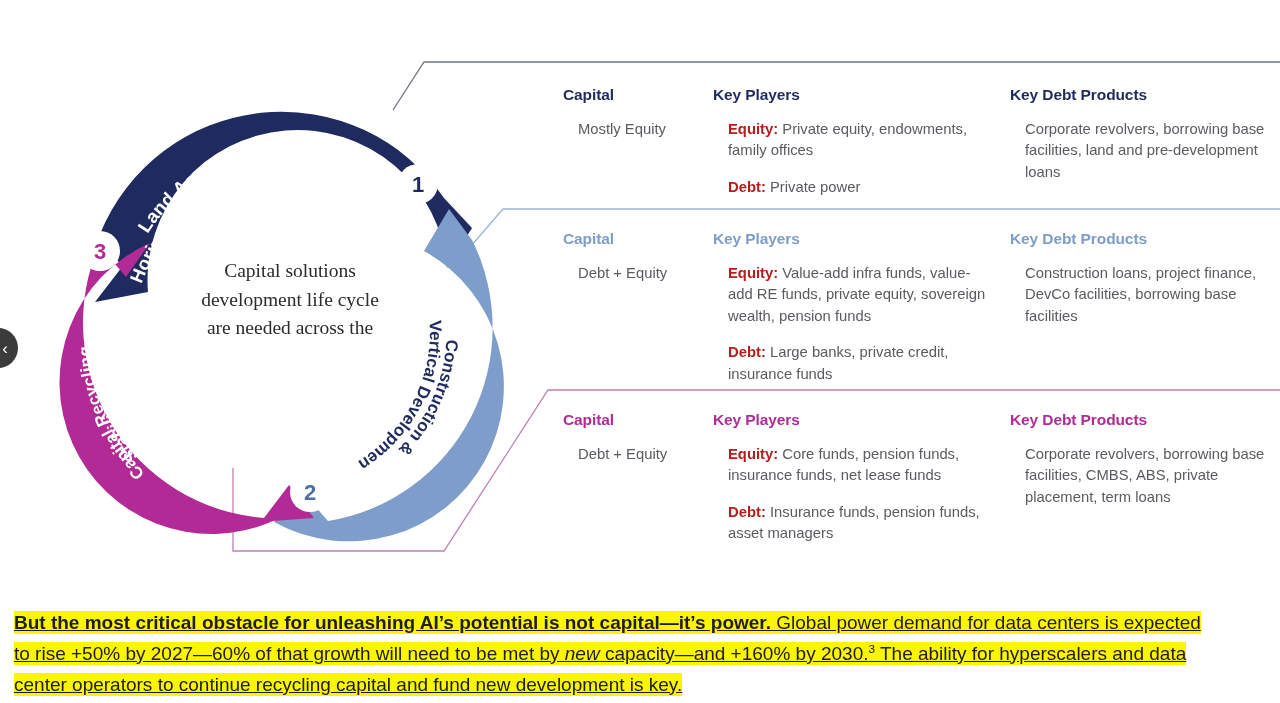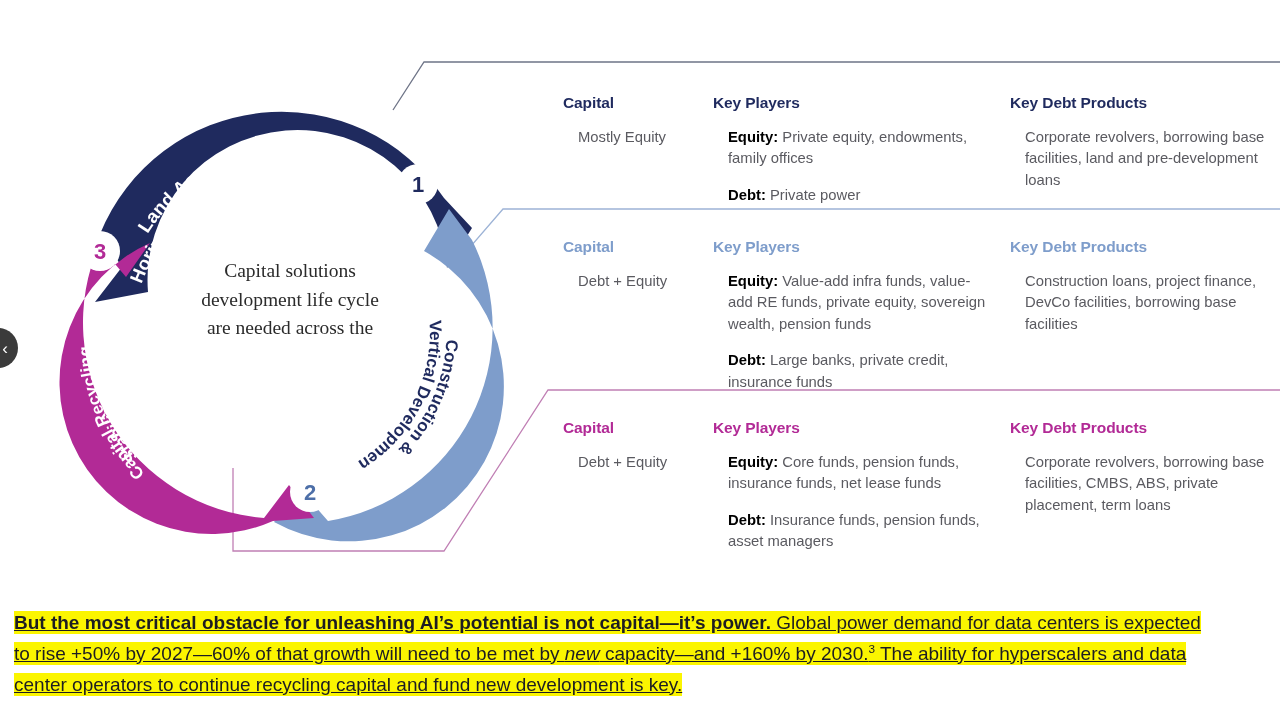--- a/index.html
+++ b/index.html
@@ -30,21 +30,21 @@
     left: 118px; top: 205px;
     width: 240px;
     text-align: center;
     font-family: "Liberation Serif", serif;
     font-size: 19.5px;
     line-height: 1.47;
     color: #2b2b2b;
   }
 
   
-  .rows { position: absolute; left: 0; top: 16px; width: 1280px; height: 600px; }
+  .rows { position: absolute; left: 0; top: 8px; width: 1280px; height: 600px; }
 
   .row { position: absolute; left: 563px; width: 717px; }
   .row-1 { top: 78px; }
   .row-2 { top: 222px; }
   .row-3 { top: 403px; }
 
   .cols { display: flex; }
   .col-capital  { width: 150px; flex: 0 0 150px; }
   .col-players  { width: 297px; flex: 0 0 297px; }
   .col-products { width: 270px; flex: 0 0 270px; }
@@ -53,21 +53,21 @@
     font-size: 15.5px;
     font-weight: bold;
     margin-bottom: 9px;
     letter-spacing: -0.1px;
   }
   .col-body {
     font-size: 14.8px;
     line-height: 1.45;
     color: #5a5a60;
   }
-  .col-body b { color: #000000; font-weight: bold; }
+  .col-body b { color: #b91c1c; font-weight: bold; }
   .col-body p { margin: 15px; }
 
   
   .row-1 .col-head { color: #1f2a5e; }
   .row-2 .col-head { color: #7e9dcb; }
   .row-3 .col-head { color: #b22a96; }
 
   
   .lines { position: absolute; left: 0; top: 0; width: 1280px; height: 600px; pointer-events: none; }
 

